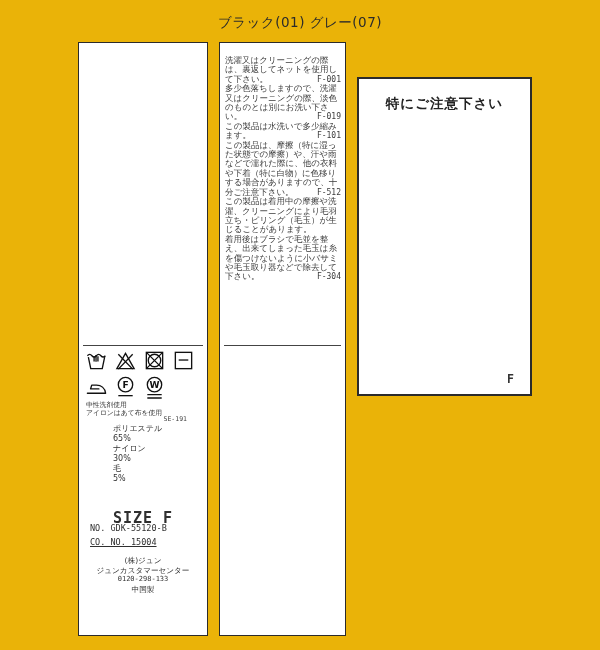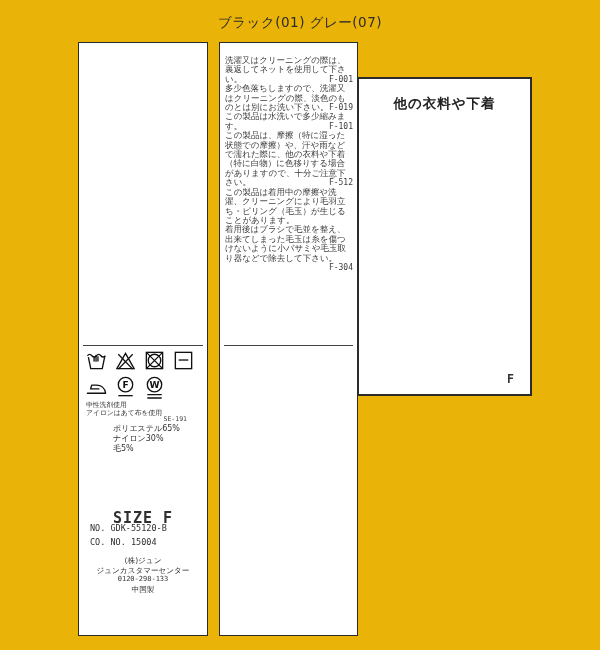--- a/index.html
+++ b/index.html
@@ -6,21 +6,21 @@
   .canvas{
     position:relative;width:600px;height:650px;background:#eab308;overflow:hidden;
     font-family:"DejaVu Sans",sans-serif;color:#333;
   }
   .title{
     position:absolute;top:14px;left:0;width:600px;text-align:center;
     font-size:13.5px;color:#2b2b2b;letter-spacing:.5px;
   }
   .panel{position:absolute;background:#fff;border:1px solid #2b2b2b;box-sizing:border-box;}
   .panel-left{left:78px;top:42px;width:130px;height:594px;}
-  .panel-mid{left:219px;top:42px;width:139px;height:594px;}
+  .panel-mid{left:219px;top:42px;width:127px;height:594px;}
   .panel-right{left:357px;top:77px;width:175px;height:319px;border-width:2px;}
   .fold-line{position:absolute;left:4px;right:4px;height:0;border-top:1px solid #444;}
   .panel-left .fold-line{top:302px;}
   .panel-mid .fold-line{top:302px;}
 
   
   .inst-block{position:absolute;left:5px;right:4px;font-size:8.5px;line-height:9.4px;color:#3a3a3a;}
   .sec1{top:13px;}
   .sec2{top:314px;}
   .inst{margin:0;overflow:hidden;}
@@ -38,27 +38,27 @@
   .sym-row{position:absolute;left:6px;display:flex;gap:6px;}
   .sym-row-1{top:306px;}
   .sym-row-2{top:332px;}
   .sym{width:23px;height:23px;display:block;}
   .sym2{width:23px;height:25px;display:block;}
   .sym-letter{font-family:"DejaVu Sans",sans-serif;font-size:9.5px;font-weight:bold;fill:#111;}
   .notes{position:absolute;left:7px;top:358px;font-size:6.8px;line-height:8.2px;color:#333;}
   .quality-code{position:absolute;right:20px;top:372px;font-size:6.5px;color:#444;
     font-family:"DejaVu Sans Mono",monospace;}
   .composition{position:absolute;left:0;right:0;top:381px;font-size:8px;line-height:10px;color:#333;}
-  .comp-row{display:flex;justify-content:flex-start;padding:0 18px 0 34px;}
+  .comp-row{display:flex;justify-content:flex-start;padding:0 18px 0 34px;flex-direction:column;}
   .size-line{position:absolute;left:0;right:0;top:466px;text-align:center;font-size:15px;font-weight:bold;
     color:#2f2f2f;font-family:"DejaVu Sans Mono",monospace;letter-spacing:1px;}
   .no-line{position:absolute;left:11px;top:480px;font-size:8.5px;color:#2f2f2f;
     font-family:"DejaVu Sans Mono",monospace;}
   .cono-line{position:absolute;left:11px;top:494px;font-size:8.5px;color:#2f2f2f;
-    font-family:"DejaVu Sans Mono",monospace;}
+    font-family:"DejaVu Sans Mono",monospace;text-decoration:underline;}
   .company-block{position:absolute;left:0;right:0;top:513px;text-align:center;font-size:7.6px;
     line-height:9.6px;color:#333;}
   .company-block .phone{font-size:7px;font-family:"DejaVu Sans Mono",monospace;}
 </style>
 </head>
 <body>
 
 <div class="canvas">
 
   <div class="title">ブラック(01) グレー(07)</div>
@@ -145,17 +145,17 @@
       <p class="inst"><span>多少色落ちしますので、洗濯又はクリーニングの際、淡色のものとは別にお洗い下さい。</span><span class="code">F-019</span></p>
       <p class="inst"><span>この製品は水洗いで多少縮みます。</span><span class="code">F-101</span></p>
       <p class="inst"><span>この製品は、摩擦（特に湿った状態での摩擦）や、汗や雨などで濡れた際に、他の衣料や下着（特に白物）に色移りする場合がありますので、十分ご注意下さい。</span><span class="code">F-512</span></p>
       <p class="inst"><span>この製品は着用中の摩擦や洗濯、クリーニングにより毛羽立ち・ピリング（毛玉）が生じることがあります。</span></p>
       <p class="inst"><span>着用後はブラシで毛並を整え、出来てしまった毛玉は糸を傷つけないように小バサミや毛玉取り器などで除去して下さい。</span><span class="code">F-304</span></p>
     </div>
 
   </div>
 
   <div class="panel panel-right">
-    <div class="notice-title">他の衣料や下着</div>
+    <div class="notice-title">特にご注意下さい</div>
     <div class="notice-size">F</div>
   </div>
 
 </div>
 
 </body></html>

